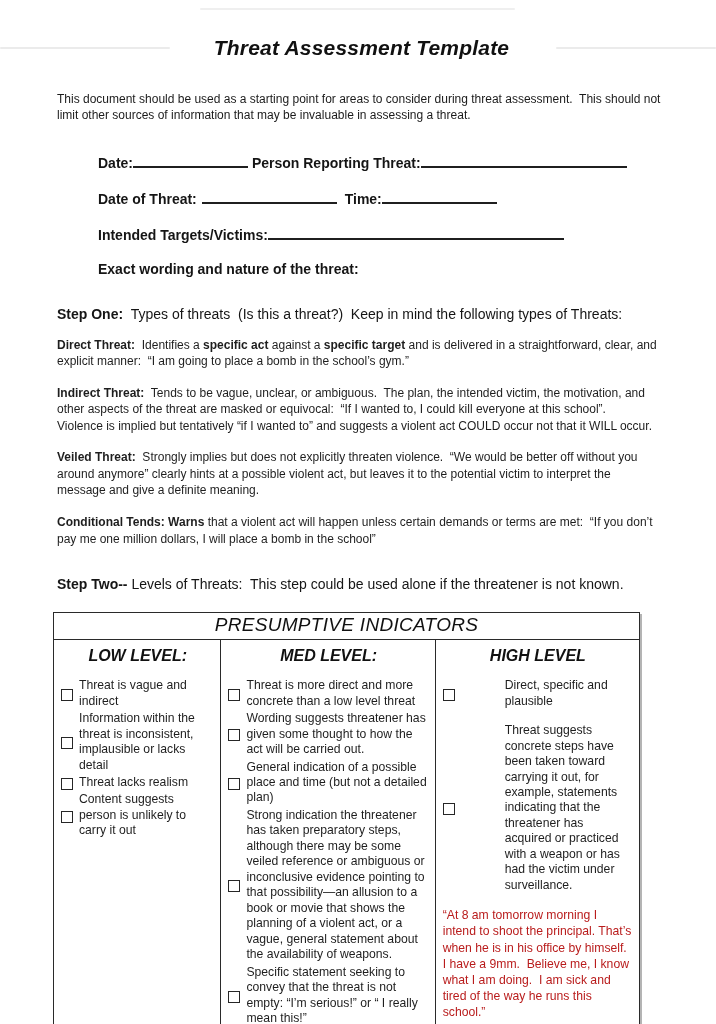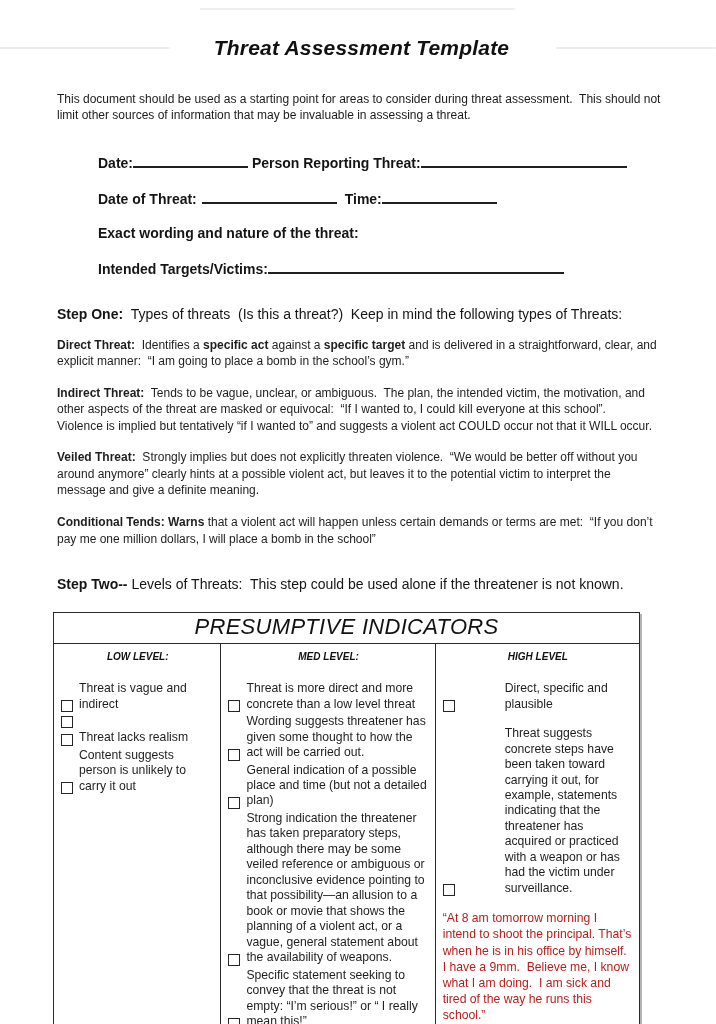--- a/index.html
+++ b/index.html
@@ -56,35 +56,35 @@
   .b { font-weight: bold; }
 
   .itable {
     margin: 20px 0 0 -4px; width: 587px;
     border: 1.6px solid #2a2a2a;
     box-shadow: 2px 2px 0 #b4b4b4;
     box-sizing: border-box;
     background: #fff;
   }
   .t-title {
-    text-align: center; font-style: italic; font-size: 22px;
+    text-align: center; font-style: italic; font-size: 19px;
     padding: 1px 0 3px 0; border-bottom: 1.6px solid #2a2a2a;
     letter-spacing: 0.3px; color: #111;
   }
   .t-body { display: flex; align-items: stretch; min-height: 384px; }
   .t-col { box-sizing: border-box; padding: 5px 6px 8px 7px; }
   .t-col.low  { width: 167px; }
   .t-col.med  { width: 215px; border-left: 1.6px solid #2a2a2a; }
   .t-col.high { width: 205px; border-left: 1.6px solid #2a2a2a; }
   .t-col-header {
     text-align: center; font-weight: bold; font-style: italic;
-    font-size: 10px; margin: 2px 0 19px 0; color: #111;
+    font-size: 16px; margin: 2px 0 13px 0; color: #111;
   }
   .check-item {
-    display: flex; align-items: flex-end;
+    display: flex; align-items: center;
     font-size: 12.2px; line-height: 1.27; margin: 0 0 2px 0;
     white-space: pre-wrap; color: #1e1e1e;
   }
   .checkbox {
     width: 10px; height: 10px; flex: none;
     border: 1.4px solid #262626; margin: 2px 6px 0 0;
     background: #fff;
   }
   .t-col.high .check-item { margin-bottom: 14px; gap: 44px; }
   .quote {
@@ -102,44 +102,44 @@
 <div class="content">
 
   <div class="doc-title">Threat Assessment Template</div>
 
   <div class="intro">This document should be used as a starting point for areas to consider during threat assessment.  This should not limit other sources of information that may be invaluable in assessing a threat.</div>
 
   <div class="form-line first"><span>Date:</span><span class="blank b-date"></span><span> Person Reporting Threat:</span><span class="blank b-person"></span></div>
 
   <div class="form-line"><span>Date of Threat:</span><span class="blank b-dot"></span><span> Time:</span><span class="blank b-time"></span></div>
 
+  <div class="form-line"><span>Intended Targets/Victims:</span><span class="blank b-targets"></span></div>
+
   <div class="form-line"><span>Exact wording and nature of the threat:</span></div>
-
-  <div class="form-line"><span>Intended Targets/Victims:</span><span class="blank b-targets"></span></div>
 
   <div class="step-head"><span class="lbl">Step One:</span><span>  Types of threats  (Is this a threat?)  Keep in mind the following types of Threats:</span></div>
 
   <p class="body-para"><span class="b">Direct Threat:</span><span>  Identifies a </span><span class="b">specific act</span><span> against a </span><span class="b">specific target</span><span> and is delivered in a straightforward, clear, and explicit manner:  “I am going to place a bomb in the school’s gym.”</span></p>
 
   <p class="body-para"><span class="b">Indirect Threat:</span><span>  Tends to be vague, unclear, or ambiguous.  The plan, the intended victim, the motivation, and other aspects of the threat are masked or equivocal:  “If I wanted to, I could kill everyone at this school”.  Violence is implied but tentatively “if I wanted to” and suggests a violent act COULD occur not that it WILL occur.</span></p>
 
   <p class="body-para"><span class="b">Veiled Threat:</span><span>  Strongly implies but does not explicitly threaten violence.  “We would be better off without you around anymore” clearly hints at a possible violent act, but leaves it to the potential victim to interpret the message and give a definite meaning.</span></p>
 
   <p class="body-para"><span class="b">Conditional Tends: Warns</span><span> that a violent act will happen unless certain demands or terms are met:  “If you don’t pay me one million dollars, I will place a bomb in the school”</span></p>
 
   <div class="step-head"><span class="lbl">Step Two--</span><span> Levels of Threats:  This step could be used alone if the threatener is not known.</span></div>
 
   <div class="itable">
     <div class="t-title">PRESUMPTIVE INDICATORS</div>
     <div class="t-body">
 
       <div class="t-col low">
         <div class="t-col-header">LOW LEVEL:</div>
         <div class="check-item"><span class="checkbox"></span><span>Threat is vague and indirect</span></div>
-        <div class="check-item"><span class="checkbox"></span></div>
+        <div class="check-item"><span class="checkbox"></span><span>Information within the threat is inconsistent, implausible or lacks detail</span></div>
         <div class="check-item"><span class="checkbox"></span><span>Threat lacks realism</span></div>
         <div class="check-item"><span class="checkbox"></span><span>Content suggests person is unlikely to carry it out</span></div>
       </div>
 
       <div class="t-col med">
         <div class="t-col-header">MED LEVEL:</div>
         <div class="check-item"><span class="checkbox"></span><span>Threat is more direct and more concrete than a low level threat</span></div>
         <div class="check-item"><span class="checkbox"></span><span>Wording suggests threatener has given some thought to how the act will be carried out.</span></div>
         <div class="check-item"><span class="checkbox"></span><span>General indication of a possible place and time (but not a detailed plan)</span></div>
         <div class="check-item"><span class="checkbox"></span><span>Strong indication the threatener has taken preparatory steps, although there may be some veiled reference or ambiguous or inconclusive evidence pointing to that possibility—an allusion to a book or movie that shows the planning of a violent act, or a vague, general statement about the availability of weapons.</span></div>

